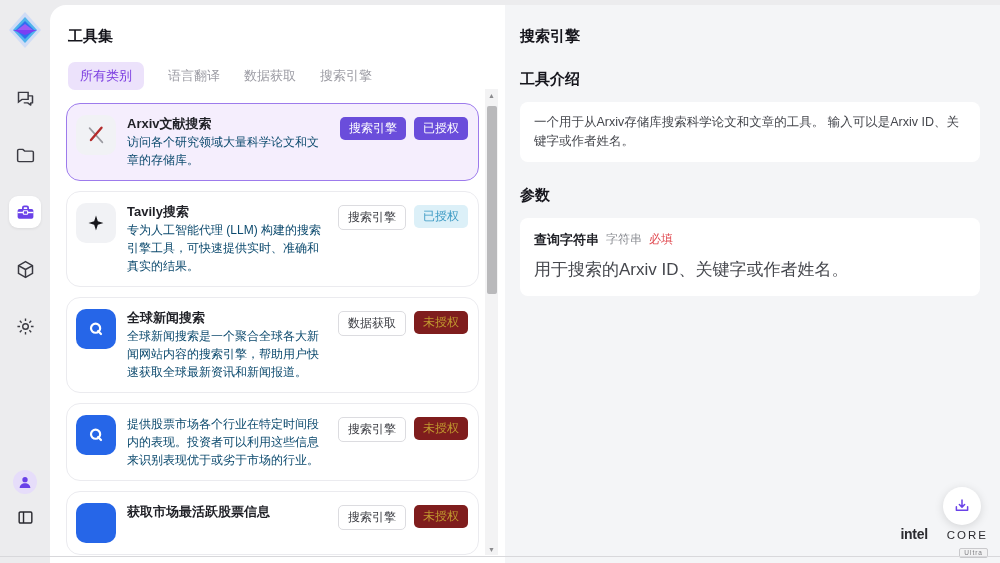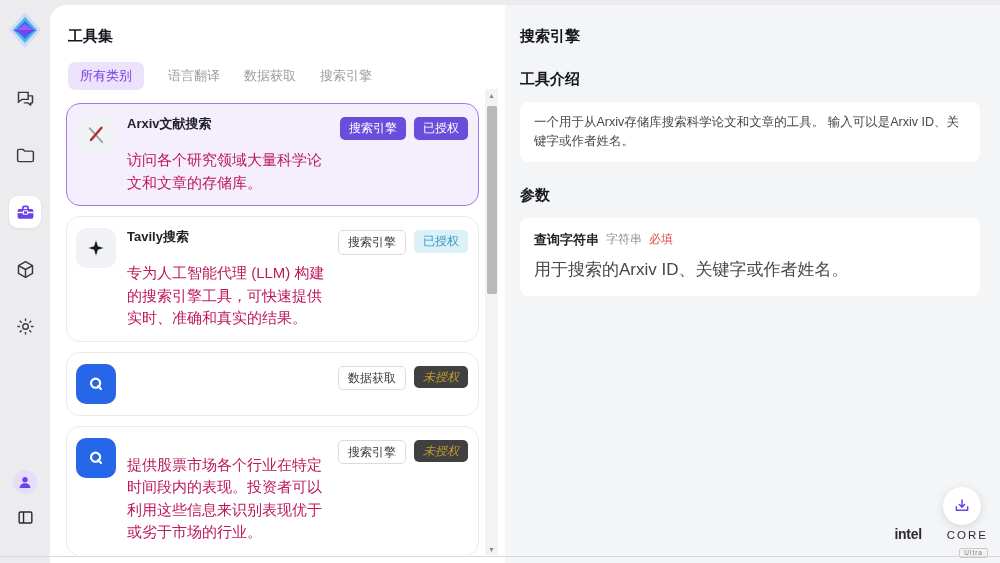--- a/index.html
+++ b/index.html
@@ -29,48 +29,48 @@
   .tabs { display:flex; gap:24px; align-items:center; margin:16px 0 0 2px; }
   .tab { font-size:13px; color:#9b9ba3; cursor:pointer; padding:5px 0; white-space:nowrap; }
   .tab.active { background:#ece2fb; color:#7a3be0; padding:5px 12px; border-radius:7px; font-weight:500; }
   .cards { margin-top:13px; display:flex; flex-direction:column; gap:10px; height:452px; overflow:hidden; }
   .card { display:flex; gap:11px; padding:11px 10px 11px 9px; background:#fff; border:1px solid #ebebef; border-radius:14px; cursor:pointer; flex-shrink:0; }
   .card.selected { background:#f5eefd; border:1.5px solid #9d7bec; }
   .tool-icon { width:40px; height:40px; border-radius:10px; background:#f1f2f5; display:flex; align-items:center; justify-content:center; flex-shrink:0; }
   .tool-icon.blue { background:#2666e8; }
   .tool-text { width:238px; }
   .tool-title { font-size:13px; font-weight:700; color:#1f2026; }
-  .tool-desc { font-size:15px; color:#be185d; line-height:1.5; margin-top:16px; }
+  .tool-desc { font-size:12px; color:#0c4a6e; line-height:1.5; margin-top:0; }
   .tool-badges { margin-left:auto; display:flex; gap:8px; align-items:flex-start; padding-top:2px; }
   .badge { font-size:12px; padding:3px 9px; border-radius:5px; white-space:nowrap; line-height:1.4; }
   .badge.solid { background:#6a4ddb; color:#ffffff; }
   .badge.outline { background:#fff; border:1px solid #dcdce0; color:#3f4046; }
   .badge.cyan { background:#dcf0f8; color:#3d9bc4; }
-  .badge.amber { background:#404040; color:#c1992f;font-style:italic; }
+  .badge.amber { background:#7f1d1d; color:#c1992f; }
   
   .scrollbar { position:absolute; right:7px; top:84px; bottom:8px; width:13px; background:#f3f3f4; cursor:pointer; }
   .sb-arrow { position:absolute; left:0; width:13px; height:12px; display:flex; align-items:center; justify-content:center; font-size:7px; color:#8b8b8e; background:#f3f3f4; }
   .sb-arrow.up { top:0; }
   .sb-arrow.down { bottom:0; }
   .sb-thumb { position:absolute; left:1.5px; top:17px; width:10px; height:188px; background:#b9b9bb; border-radius:2px; }
   
   .detail-col { flex:1; background:#f4f5f7; padding:14px 20px 0 15px; position:relative; }
   .detail-title { font-size:15px; font-weight:700; margin-top:8px; color:#15151c; }
   .section-h { font-size:15px; font-weight:700; margin-top:24px; color:#15151c; }
   .panel-card { margin-top:13px; background:#ffffff; border-radius:8px; padding:11px 14px; font-size:12.5px; color:#45474d; line-height:1.5; }
   .param-card { margin-top:13px; background:#ffffff; border-radius:8px; padding:13px 14px 15px; }
   .param-head { display:flex; align-items:center; gap:7px; }
   .param-name { font-size:13px; font-weight:700; color:#1f2026; }
   .param-type { font-size:12px; color:#8a8c92; }
   .param-req { font-size:12px; color:#e14b52; }
   .param-desc { font-size:17px; color:#45474d; margin-top:9px; }
   
   .fab { position:absolute; right:19px; bottom:38px; width:38px; height:38px; border-radius:50%; background:#ffffff; box-shadow:0 2px 10px rgba(0,0,0,.13); display:flex; align-items:center; justify-content:center; cursor:pointer; }
   .brand { position:absolute; right:12px; bottom:5px; text-align:right; line-height:1; }
-  .brand-row { display:flex; align-items:baseline; gap:8px; justify-content:flex-end; }
+  .brand-row { display:flex; align-items:baseline; gap:2px; justify-content:flex-end; }
   .brand-intel { font-size:14px; font-weight:700; color:#2b2b30; letter-spacing:-0.3px; }
   .brand-core { font-size:11.5px; font-weight:400; color:#2b2b30; letter-spacing:2px;padding-left:17px; }
   .brand-badge { display:inline-block; margin-top:2px; font-size:6.5px; color:#7c7c80; border:1px solid #c9c9cc; border-radius:2px; padding:1px 4px; background:#f2f2f3; letter-spacing:1px; }
   .bottom-line { position:absolute; left:0; right:0; top:556px; height:1px; background:#d8d8db; pointer-events:none; z-index:5; }
 </style>
 </head>
 <body>
 
 <div class="rail">
   <div class="logo">
@@ -179,20 +179,24 @@
         </div>
       </div>
 
       <div class="card">
         <div class="tool-icon blue">
           <svg width="20" height="20" viewBox="0 0 24 24" fill="none" stroke="#ffffff" stroke-width="2.6" stroke-linecap="round">
             <circle cx="11.5" cy="11" r="5.5"></circle>
             <path d="M14.5 14.5L18 18"></path>
           </svg>
         </div>
+        <div class="tool-text">
+          <div class="tool-title">全球新闻搜索</div>
+          <div class="tool-desc">全球新闻搜索是一个聚合全球各大新闻网站内容的搜索引擎，帮助用户快速获取全球最新资讯和新闻报道。</div>
+        </div>
         <div class="tool-badges">
           <span class="badge outline">数据获取</span>
           <span class="badge amber">未授权</span>
         </div>
       </div>
 
       <div class="card">
         <div class="tool-icon blue">
           <svg width="20" height="20" viewBox="0 0 24 24" fill="none" stroke="#ffffff" stroke-width="2.6" stroke-linecap="round">
             <circle cx="11.5" cy="11" r="5.5"></circle>

